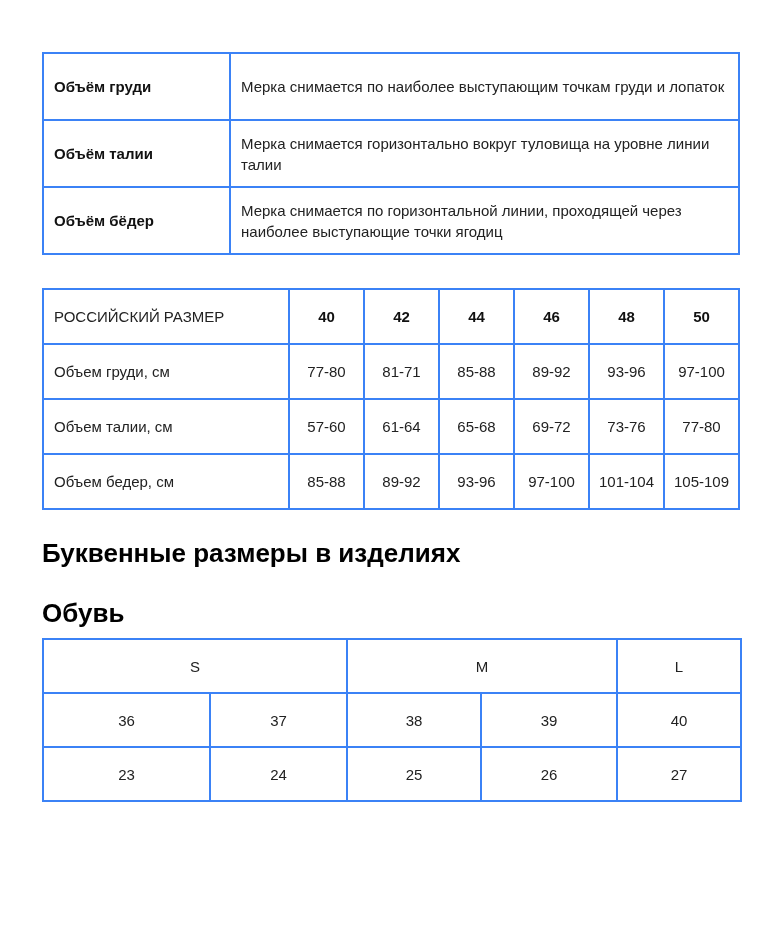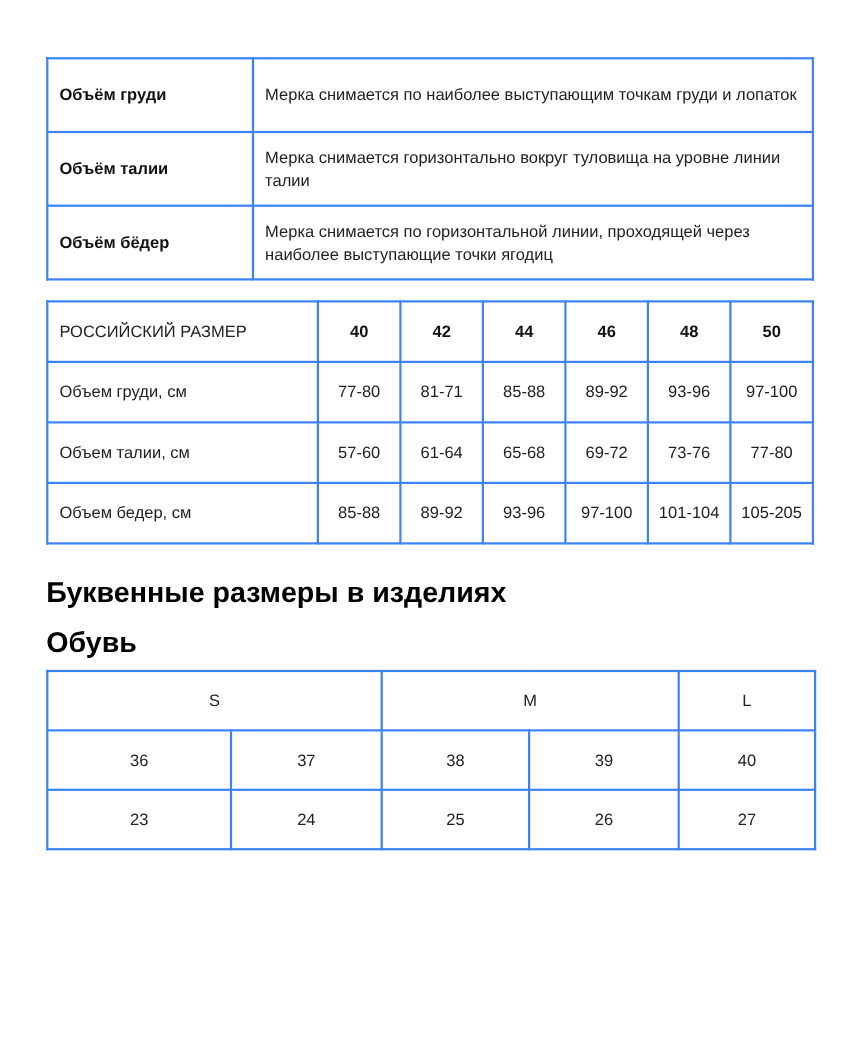--- a/index.html
+++ b/index.html
@@ -29,34 +29,34 @@
     line-height: 21px;
     color: #222222;
     vertical-align: middle;
     padding: 2px 12px 2px 10px;
     overflow: hidden;
   }
   
   .t1 td { height: 61px; }
   .t1 .c-label { width: 163px; font-weight: bold; color: #111111; }
   
-  .t2 { margin-top: 18px; }
+  .t2 { margin-top: 33px; }
   .t2 td { height: 49px; }
   .t2 .c-rowlabel { width: 222px; text-align: left; }
   .t2 .c-num { text-align: center; padding: 2px 4px; }
   .t2 .c-size-hdr { text-align: center; font-weight: bold; color: #111111; padding: 2px 4px; }
   
   .section-heading {
     font-size: 26px;
     line-height: 26px;
     font-weight: bold;
     color: #000000;
     margin: 30px 0 16px 0;
   }
-  .section-heading.shoes { margin-top: 20px; margin-bottom: 12px; }
+  .section-heading.shoes { margin-top: 34px; margin-bottom: 12px; }
   
   .t3 td { height: 58px; text-align: left; }
   
   .t4 td { height: 48px; text-align: center; padding: 2px 4px; }
 </style>
 </head>
 <body>
 
 <div class="page">
 
@@ -106,21 +106,21 @@
         <td class="c-num">73-76</td>
         <td class="c-num">77-80</td>
       </tr>
       <tr>
         <td class="c-rowlabel">Объем бедер, см</td>
         <td class="c-num">85-88</td>
         <td class="c-num">89-92</td>
         <td class="c-num">93-96</td>
         <td class="c-num">97-100</td>
         <td class="c-num">101-104</td>
-        <td class="c-num">105-205</td>
+        <td class="c-num">105-109</td>
       </tr>
     </tbody>
   </table>
 
   <div class="section-heading">Буквенные размеры в изделиях</div>
 
 
   <div class="section-heading shoes">Обувь</div>
 
   <table class="t4">

